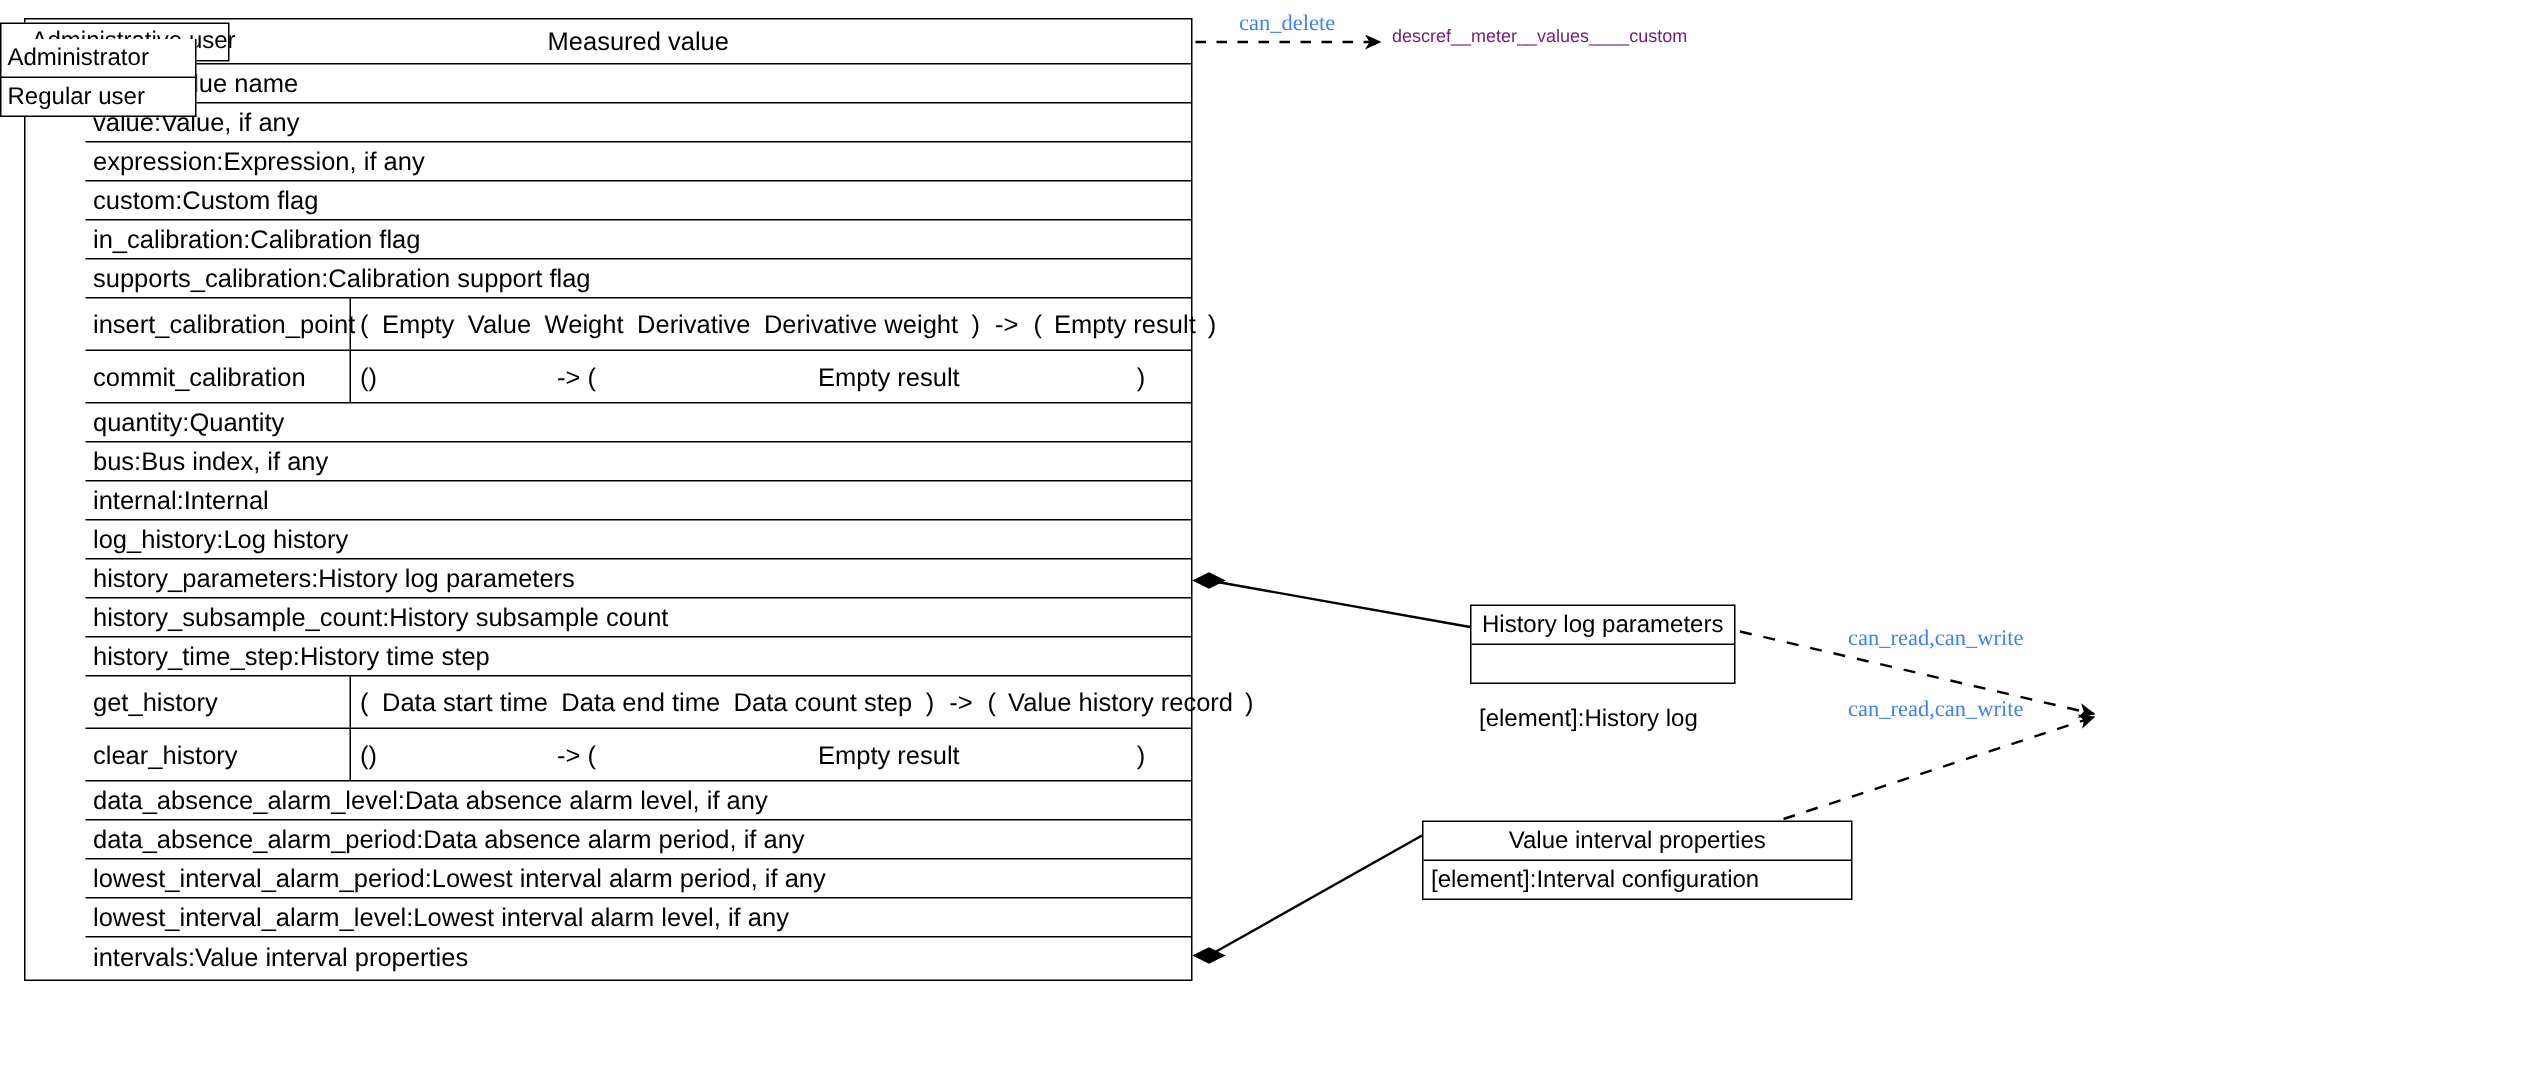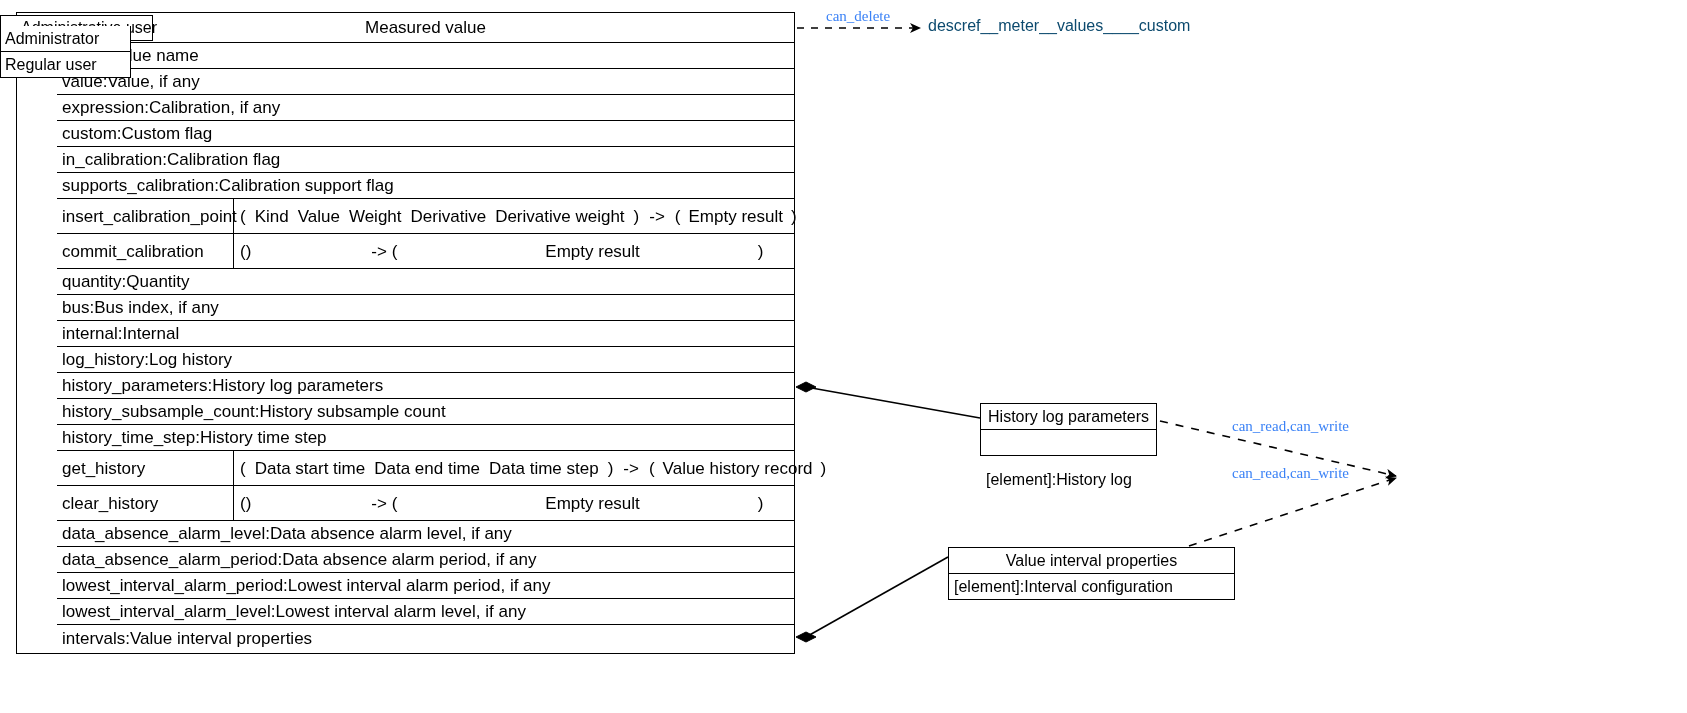--- a/index.html
+++ b/index.html
@@ -169,24 +169,24 @@
     position: absolute;
     font-family: "Liberation Serif", serif;
     font-size: 15px;
     line-height: 1;
     white-space: nowrap;
     color: #3b82f6;
   }
   .node-label {
     position: absolute;
     font-family: "Liberation Sans", sans-serif;
-    font-size: 16px;
+    font-size: 12px;
     line-height: 1;
     white-space: nowrap;
-    color: #0c4a6e;
+    color: #701a75;
   }
 </style>
 </head>
 <body>
 
 <div class="canvas">
 
   <svg class="edges" viewBox="0 0 1687 713">
     <defs>
       <marker id="arrow-open" markerWidth="12" markerHeight="12" refX="10" refY="5" orient="auto" markerUnits="userSpaceOnUse">
@@ -206,31 +206,31 @@
 
     <line x1="1189" y1="546" x2="1396" y2="478" stroke="#000" stroke-width="1.6" stroke-dasharray="8,8" marker-end="url(#arrow-open)"></line>
   </svg>
 
   <div class="uml-box" id="measured-value">
 
     <div class="uml-row uml-title title-row">Measured value</div>
 
     <div class="uml-row uml-attr">name:Value name</div>
     <div class="uml-row uml-attr">value:Value, if any</div>
-    <div class="uml-row uml-attr">expression:Calibration, if any</div>
+    <div class="uml-row uml-attr">expression:Expression, if any</div>
     <div class="uml-row uml-attr">custom:Custom flag</div>
     <div class="uml-row uml-attr">in_calibration:Calibration flag</div>
     <div class="uml-row uml-attr">supports_calibration:Calibration support flag</div>
 
     <div class="uml-row method-row">
       <div class="method-name">insert_calibration_point</div>
       <div class="method-sig">
         <span class="sig-params">
           <span>(</span>
-          <span>Kind</span>
+          <span>Empty</span>
           <span>Value</span>
           <span>Weight</span>
           <span>Derivative</span>
           <span>Derivative weight</span>
           <span>)</span>
         </span>
         <span class="sig-arrow">-&gt;</span>
         <span class="sig-ret">
           <span>(</span>
           <span>Empty result</span>
@@ -262,21 +262,21 @@
     <div class="uml-row uml-attr">history_subsample_count:History subsample count</div>
     <div class="uml-row uml-attr">history_time_step:History time step</div>
 
     <div class="uml-row method-row">
       <div class="method-name">get_history</div>
       <div class="method-sig">
         <span class="sig-params">
           <span>(</span>
           <span>Data start time</span>
           <span>Data end time</span>
-          <span>Data time step</span>
+          <span>Data count step</span>
           <span>)</span>
         </span>
         <span class="sig-arrow">-&gt;</span>
         <span class="sig-ret">
           <span>(</span>
           <span>Value history record</span>
           <span>)</span>
         </span>
       </div>
     </div>

